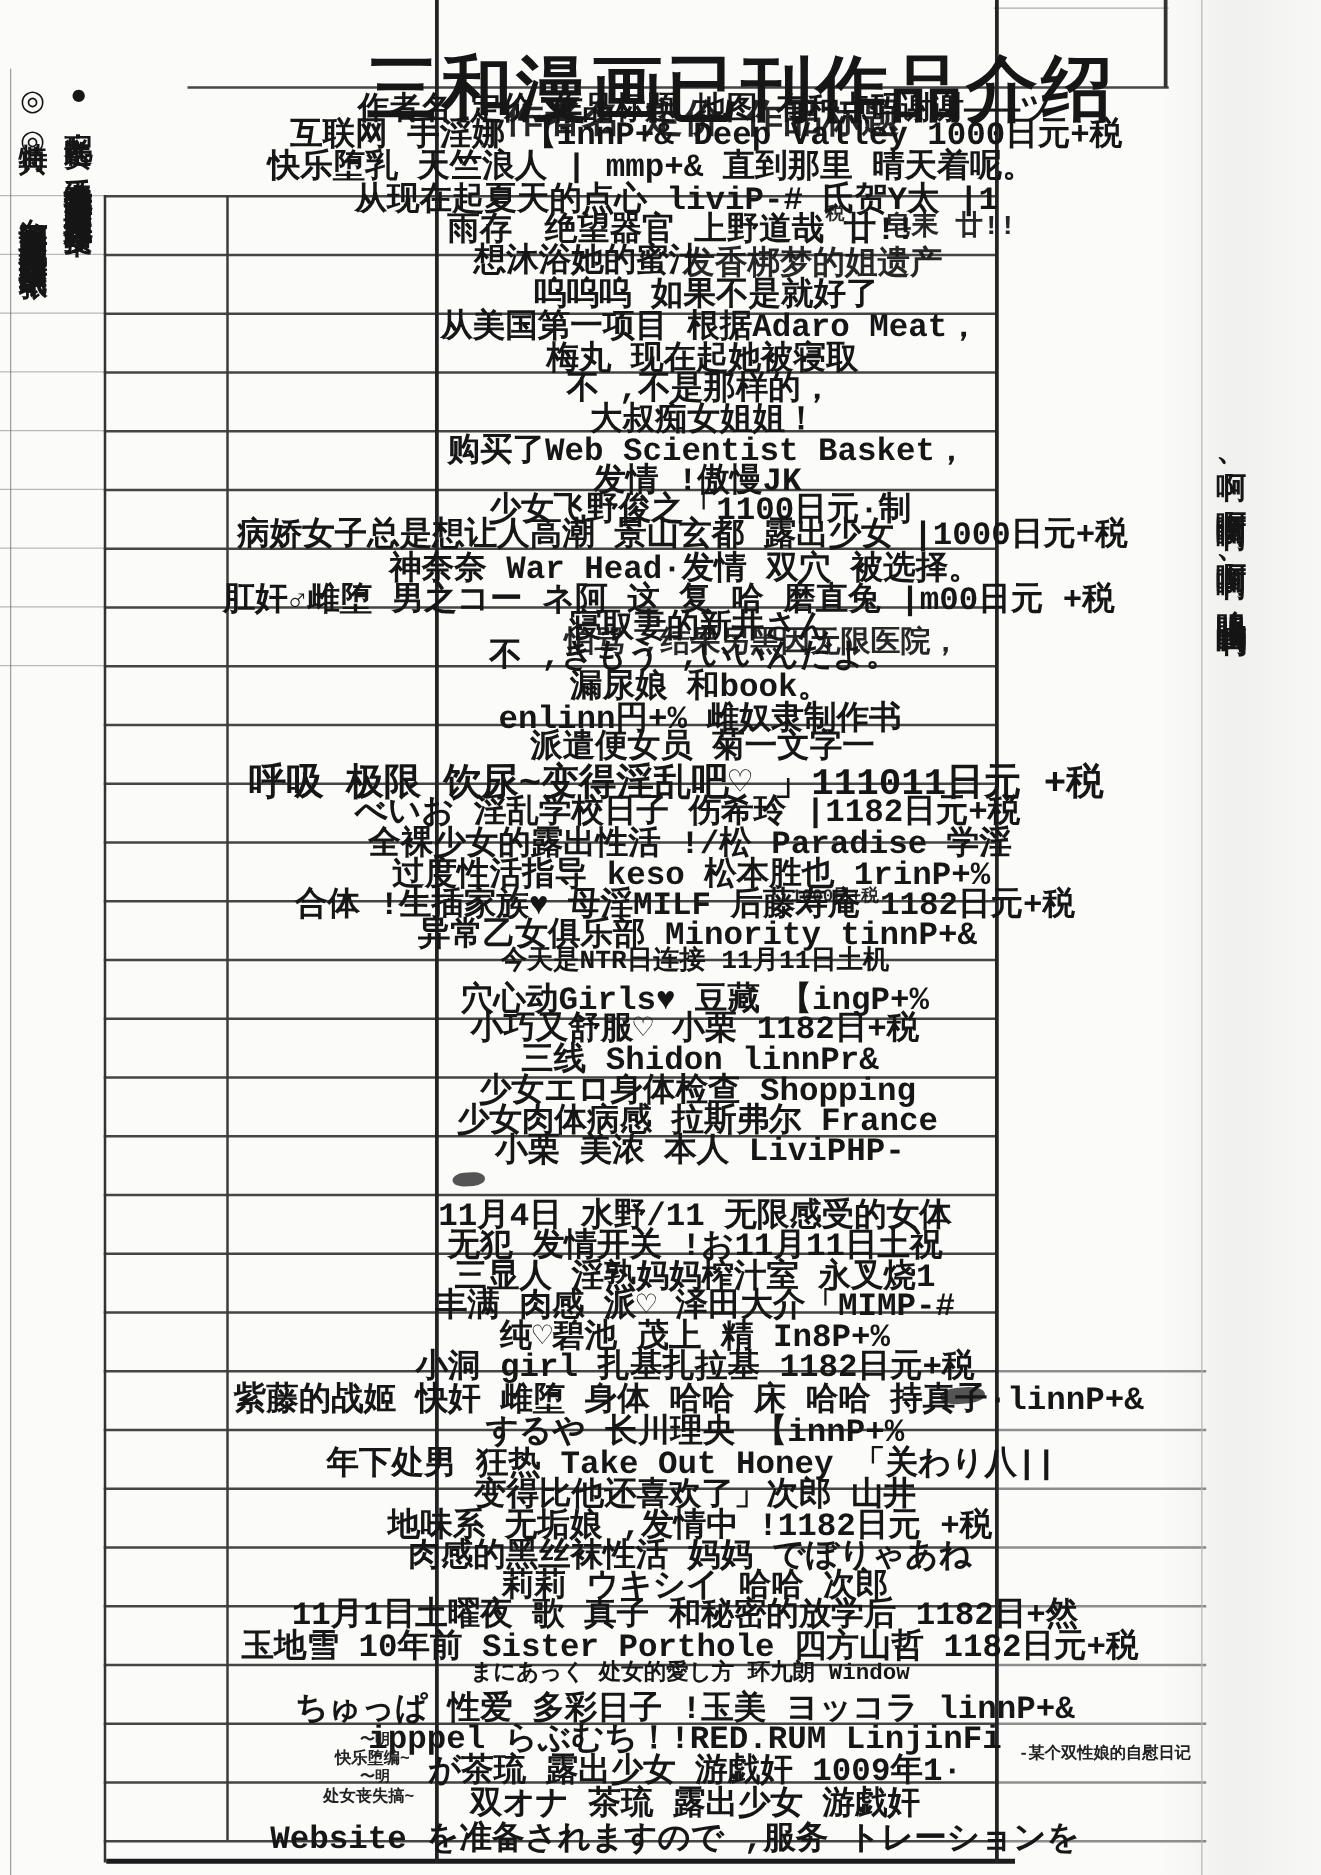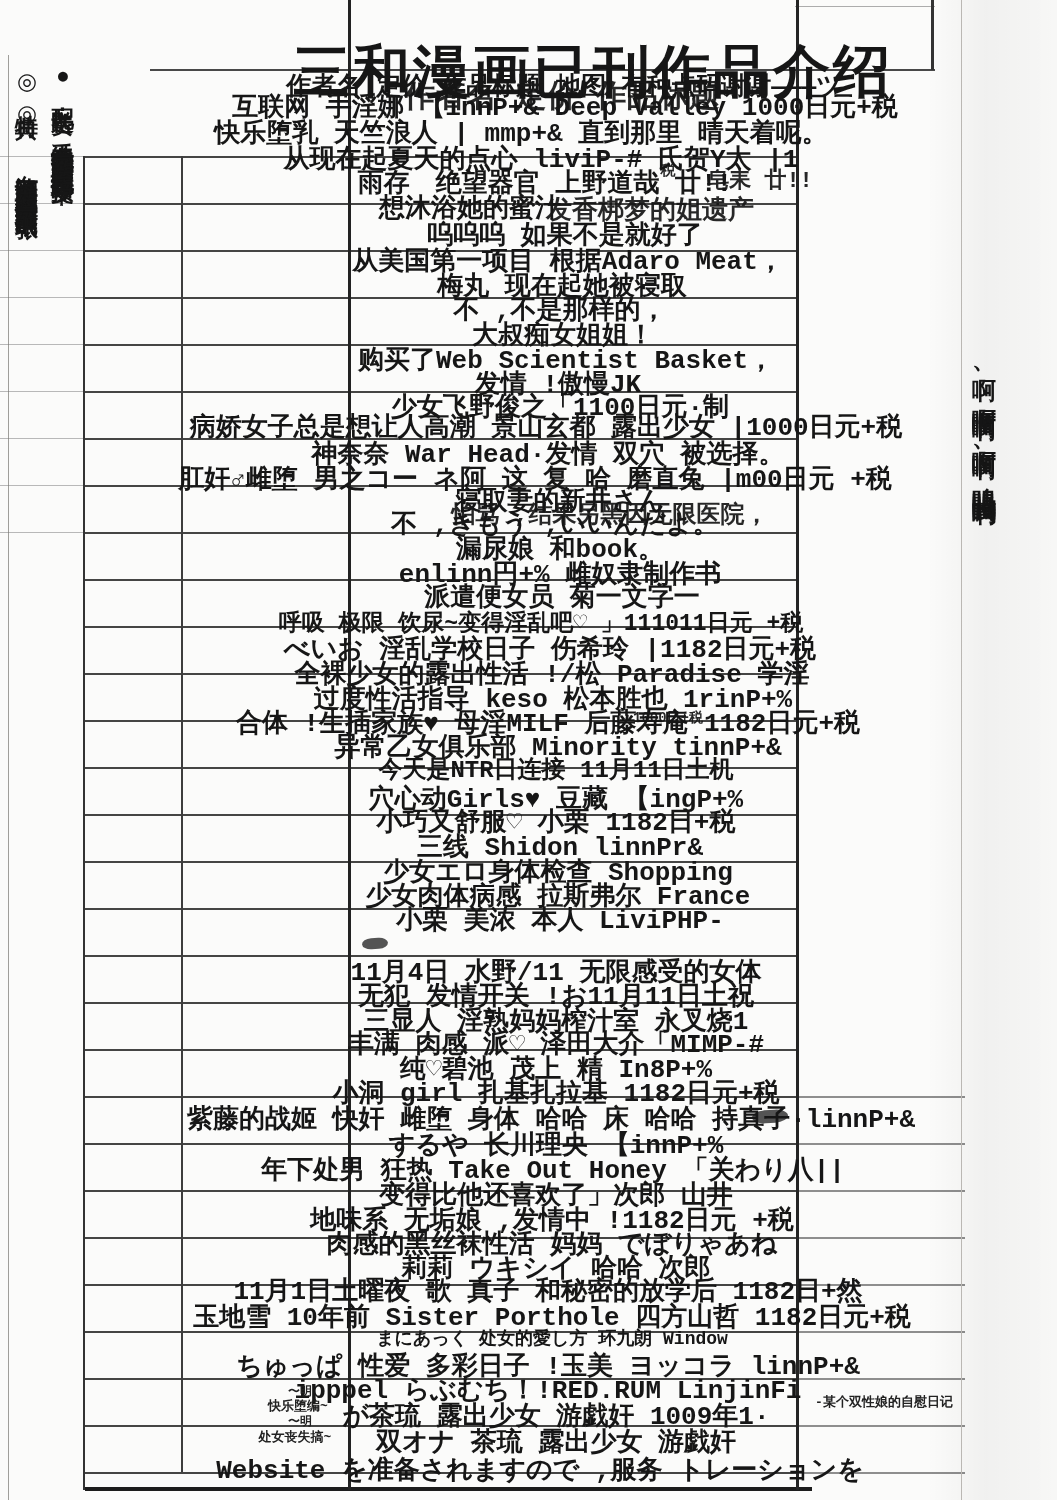--- a/index.html
+++ b/index.html
@@ -110,27 +110,27 @@
       <div class="line" style="left: 558px; top: 372px; font-size: 26px;">发情 !傲慢JK</div>
       <div class="line" style="left: 560px; top: 395px; font-size: 26px;">少女飞野俊之「1100日元·制</div>
       <div class="line" style="left: 546px; top: 415px; font-size: 26px;">病娇女子总是想让人高潮 景山玄都 露出少女 |1000日元+税</div>
       <div class="line" style="left: 548px; top: 442px; font-size: 26px;">神奈奈 War Head·发情 双穴 被选择。</div>
       <div class="line" style="left: 535px; top: 467px; font-size: 26px;">肛奸♂雌堕 男之コー ネ阿 这 复 哈 磨直兔 |m00日元 +税</div>
       <div class="line" style="left: 560px; top: 489px; font-size: 26px;">寝取妻的新井さん</div>
       <div class="line" style="left: 555px; top: 512px; font-size: 26px;">不 ,きもう ,いいんだよ。</div>
       <div class="line" style="left: 560px; top: 537px; font-size: 26px;">漏尿娘 和book。</div>
       <div class="line" style="left: 560px; top: 562px; font-size: 26px;">enlinn円+% 雌奴隶制作书</div>
       <div class="line" style="left: 562px; top: 585px; font-size: 26px;">派遣便女员 菊一文字一</div>
-      <div class="line" style="left: 541px; top: 613px; font-size: 23px;">呼吸 极限 饮尿~变得淫乱吧♡ 」111011日元 +税</div>
+      <div class="line" style="left: 541px; top: 613px; font-size: 30px;">呼吸 极限 饮尿~变得淫乱吧♡ 」111011日元 +税</div>
       <div class="line" style="left: 550px; top: 637px; font-size: 26px;">べいお 淫乱学校日子 伤希玲 |1182日元+税</div>
       <div class="line" style="left: 552px; top: 662px; font-size: 26px;">全裸少女的露出性活 !/松 Paradise 学淫</div>
       <div class="line" style="left: 553px; top: 687px; font-size: 26px;">过度性活指导 keso 松本胜也 1rinP+%</div>
       <div class="line" style="left: 548px; top: 711px; font-size: 26px;">合体 !生插家族♥ 母淫MILF 后藤寿庵 1182日元+税</div>
       <div class="line" style="left: 558px; top: 735px; font-size: 26px;">异常乙女俱乐部 Minority tinnP+&amp;</div>
-      <div class="line" style="left: 556px; top: 759px; font-size: 24px;">今天是NTR日连接 11月11日土机</div>
+      <div class="line" style="left: 556px; top: 759px; font-size: 21px;">今天是NTR日连接 11月11日土机</div>
       <div class="line" style="left: 556px; top: 787px; font-size: 26px;">穴心动Girls♥ 豆藏 【ingP+%</div>
       <div class="line" style="left: 556px; top: 810px; font-size: 26px;">小巧又舒服♡ 小栗 1182日+税</div>
       <div class="line" style="left: 560px; top: 835px; font-size: 26px;">三线 Shidon linnPr&amp;</div>
       <div class="line" style="left: 558px; top: 860px; font-size: 26px;">少女エロ身体检查 Shopping</div>
       <div class="line" style="left: 558px; top: 884px; font-size: 26px;">少女肉体病感 拉斯弗尔 France</div>
       <div class="line" style="left: 560px; top: 908px; font-size: 26px;">小栗 美浓 本人 LiviPHP-</div>
       <div class="line" style="left: 556px; top: 960px; font-size: 26px;">11月4日 水野/11 无限感受的女体</div>
       <div class="line" style="left: 556px; top: 984px; font-size: 26px;">无犯 发情开关 !お11月11日土祝</div>
       <div class="line" style="left: 556px; top: 1009px; font-size: 26px;">三显人 淫熟妈妈榨汁室 永叉烧1</div>
       <div class="line" style="left: 556px; top: 1032px; font-size: 26px;">丰满 肉感 派♡ 泽田大介「MIMP-#</div>

